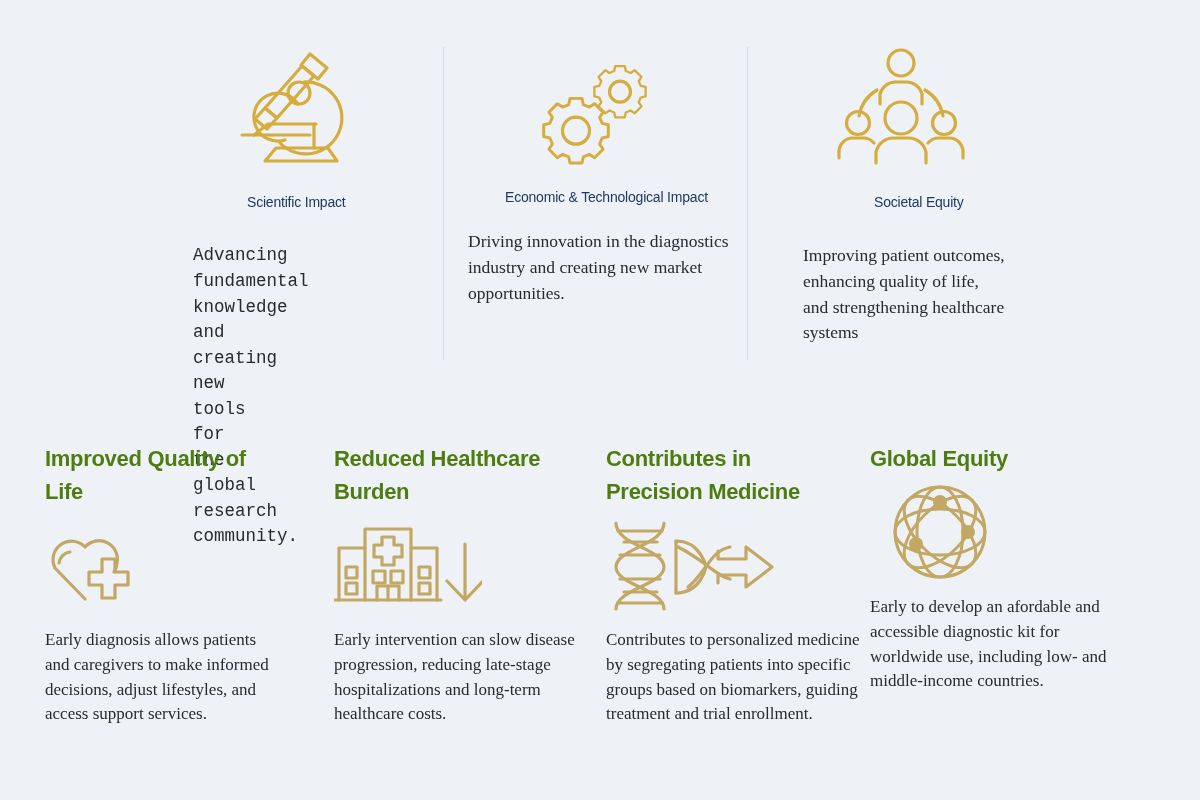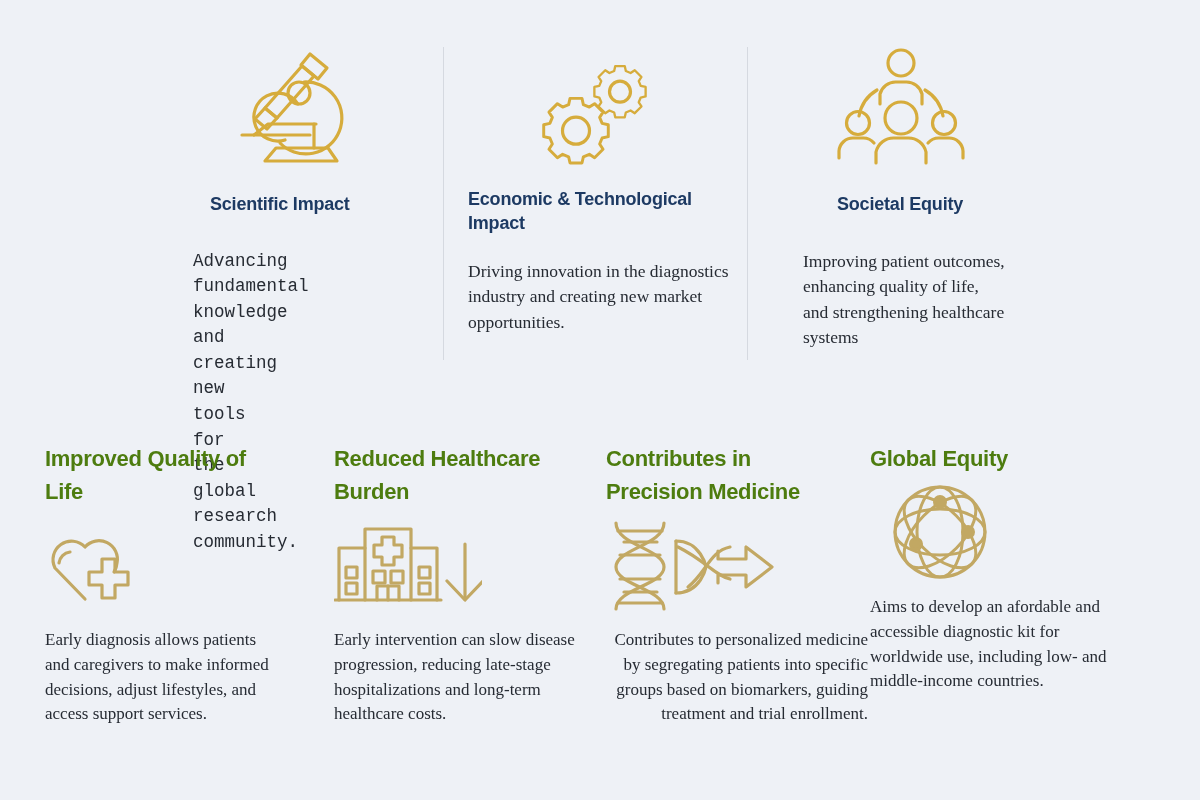--- a/index.html
+++ b/index.html
@@ -52,25 +52,26 @@
     display: flex;
     align-items: flex-end;
     height: 120px;
   }
 
   .top-col.c1 .icon-wrap { padding-left: 240px; }
   .top-col.c2 .icon-wrap { padding-left: 88px; }
   .top-col.c3 .icon-wrap { padding-left: 88px; }
 
   .top-title {
-    font-size: 18px;
-    font-weight: bold;
+    font-size: 14px;
+    font-weight: normal;
     color: #1d3a63;
     letter-spacing: -0.2px;
     line-height: 1.32;
+    margin-left: 37px;
   }
 
   .top-col.c1 .top-title { padding-left: 210px; padding-top: 27px; }
   .top-col.c2 .top-title { padding-left: 24px; padding-top: 22px; width: 270px; }
   .top-col.c3 .top-title { padding-left: 89px; padding-top: 27px; }
 
   .top-body {
     font-family: "Liberation Serif", serif;
     font-size: 17.5px;
     line-height: 1.46;
@@ -122,21 +123,21 @@
 
   .bottom-body {
     font-family: "Liberation Serif", serif;
     font-size: 17px;
     line-height: 1.46;
     color: #262b33;
     padding-top: 16px;
   }
   .bottom-col.b1 .bottom-body { width: 232px; }
   .bottom-col.b2 .bottom-body { width: 252px; }
-  .bottom-col.b3 .bottom-body { width: 262px; text-align: right; }
+  .bottom-col.b3 .bottom-body { width: 262px; }
   .bottom-col.b4 .bottom-body { width: 240px; }
 
   svg { display: block; }
 </style>
 </head>
 <body>
 
 <div class="top-section">
 
   <div class="divider d1"></div>
@@ -297,16 +298,16 @@
         <circle cx="52" cy="52" r="45"></circle>
         <ellipse cx="52" cy="52" rx="23" ry="45"></ellipse>
         <ellipse cx="52" cy="52" rx="45" ry="23"></ellipse>
         <ellipse cx="52" cy="52" rx="23" ry="45" transform="rotate(45 52 52)"></ellipse>
         <ellipse cx="52" cy="52" rx="23" ry="45" transform="rotate(-45 52 52)"></ellipse>
         <circle cx="52" cy="22" r="5.5" fill="#c2a863"></circle>
         <circle cx="80" cy="52" r="5.5" fill="#c2a863"></circle>
         <circle cx="28" cy="64" r="5.5" fill="#c2a863"></circle>
       </svg>
     </div>
-    <div class="bottom-body">Aims to develop an afordable and accessible diagnostic kit for worldwide use, including low- and middle-income countries.</div>
+    <div class="bottom-body">Early to develop an afordable and accessible diagnostic kit for worldwide use, including low- and middle-income countries.</div>
   </div>
 
 </div>
 
 </body></html>

